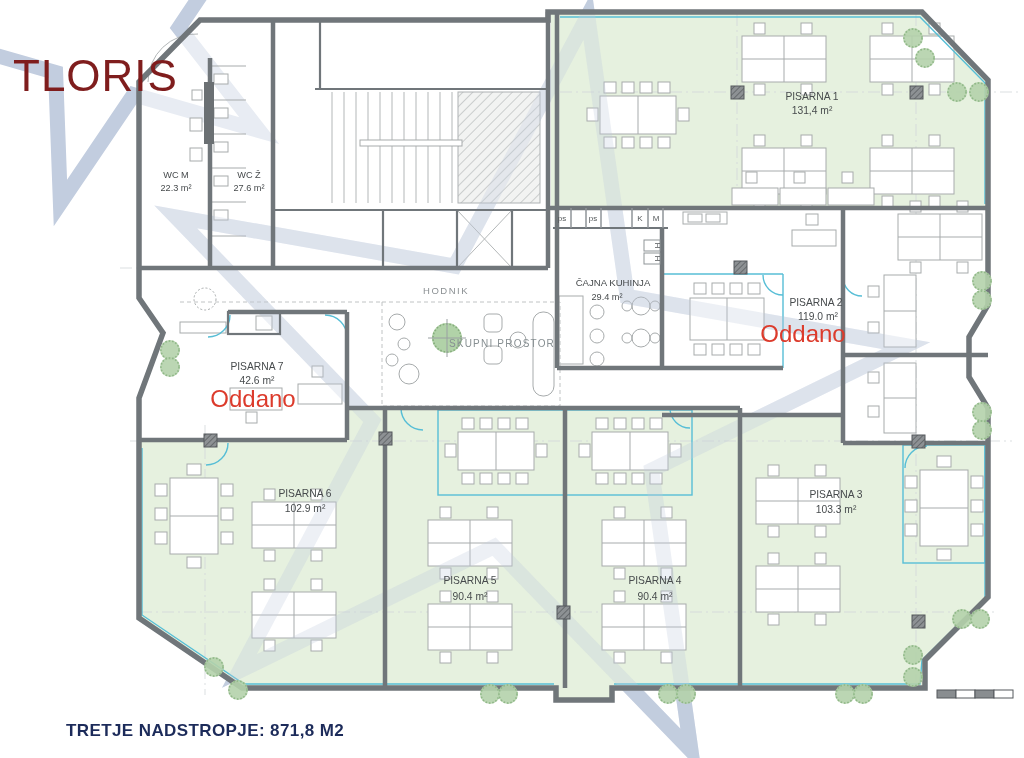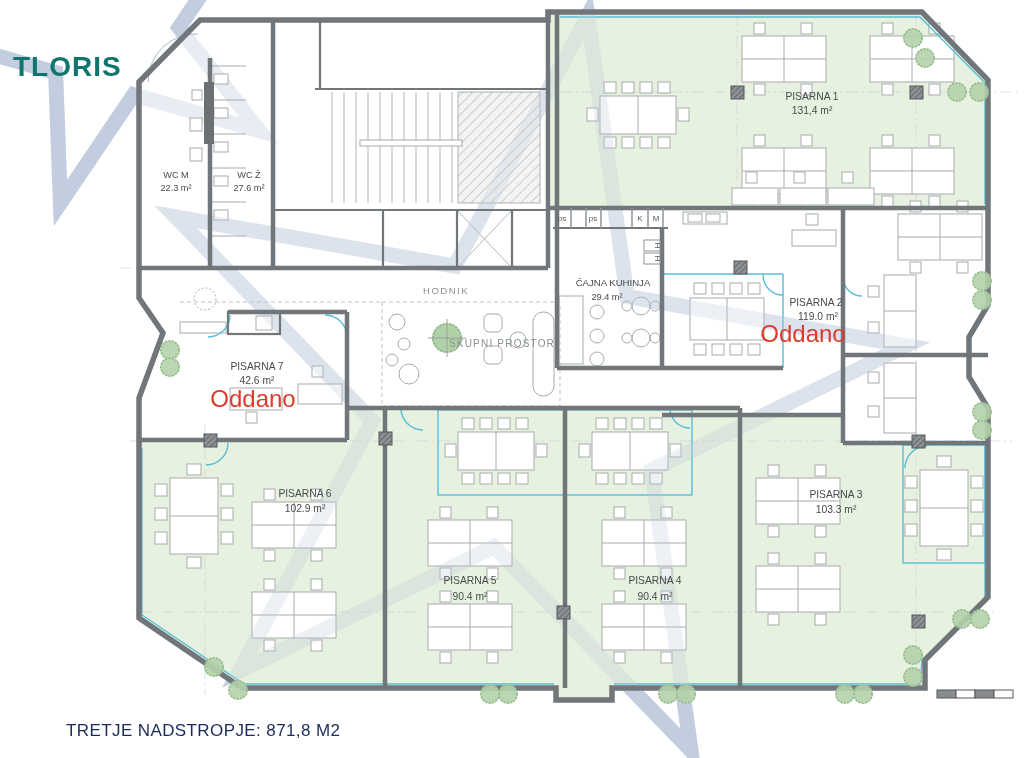--- a/index.html
+++ b/index.html
@@ -1,21 +1,21 @@
 <!DOCTYPE html>
 <html><head>
 <meta charset="utf-8">
 <style>
   html,body{margin:0;padding:0;background:#ffffff;}
   .stage{position:relative;width:1024px;height:758px;background:#ffffff;overflow:hidden;
          font-family:"Liberation Sans",sans-serif;}
   .stage svg{position:absolute;left:0;top:0;}
-  .plan-title{position:absolute;left:13px;top:51px;font-size:28px;font-weight:700;
-              letter-spacing:1px;color:#0f766e;}
-  .plan-footer{position:absolute;left:66px;top:721px;font-size:17px;font-weight:400;
+  .plan-title{position:absolute;left:13px;top:51px;font-size:44px;font-weight:400;
+              letter-spacing:1px;color:#7f1d1d;}
+  .plan-footer{position:absolute;left:66px;top:721px;font-size:17px;font-weight:700;
                letter-spacing:.4px;color:#1c2b5a;}
   svg text{font-family:"Liberation Sans",sans-serif;fill:#474b4d;}
   .room-name{font-size:10.3px;}
   .room-area{font-size:10.3px;}
   .wc-name,.wc-area{font-size:9.2px;}
   .small-name{font-size:9.6px;}
   .util{font-size:8px;fill:#55595b;}
   .hall{font-size:9.5px;fill:#8b9093;letter-spacing:1.5px;}
   .common{font-size:10px;fill:#878f92;letter-spacing:1.2px;}
   .status{font-size:24px;fill:#dc3b2c;font-weight:500;}

